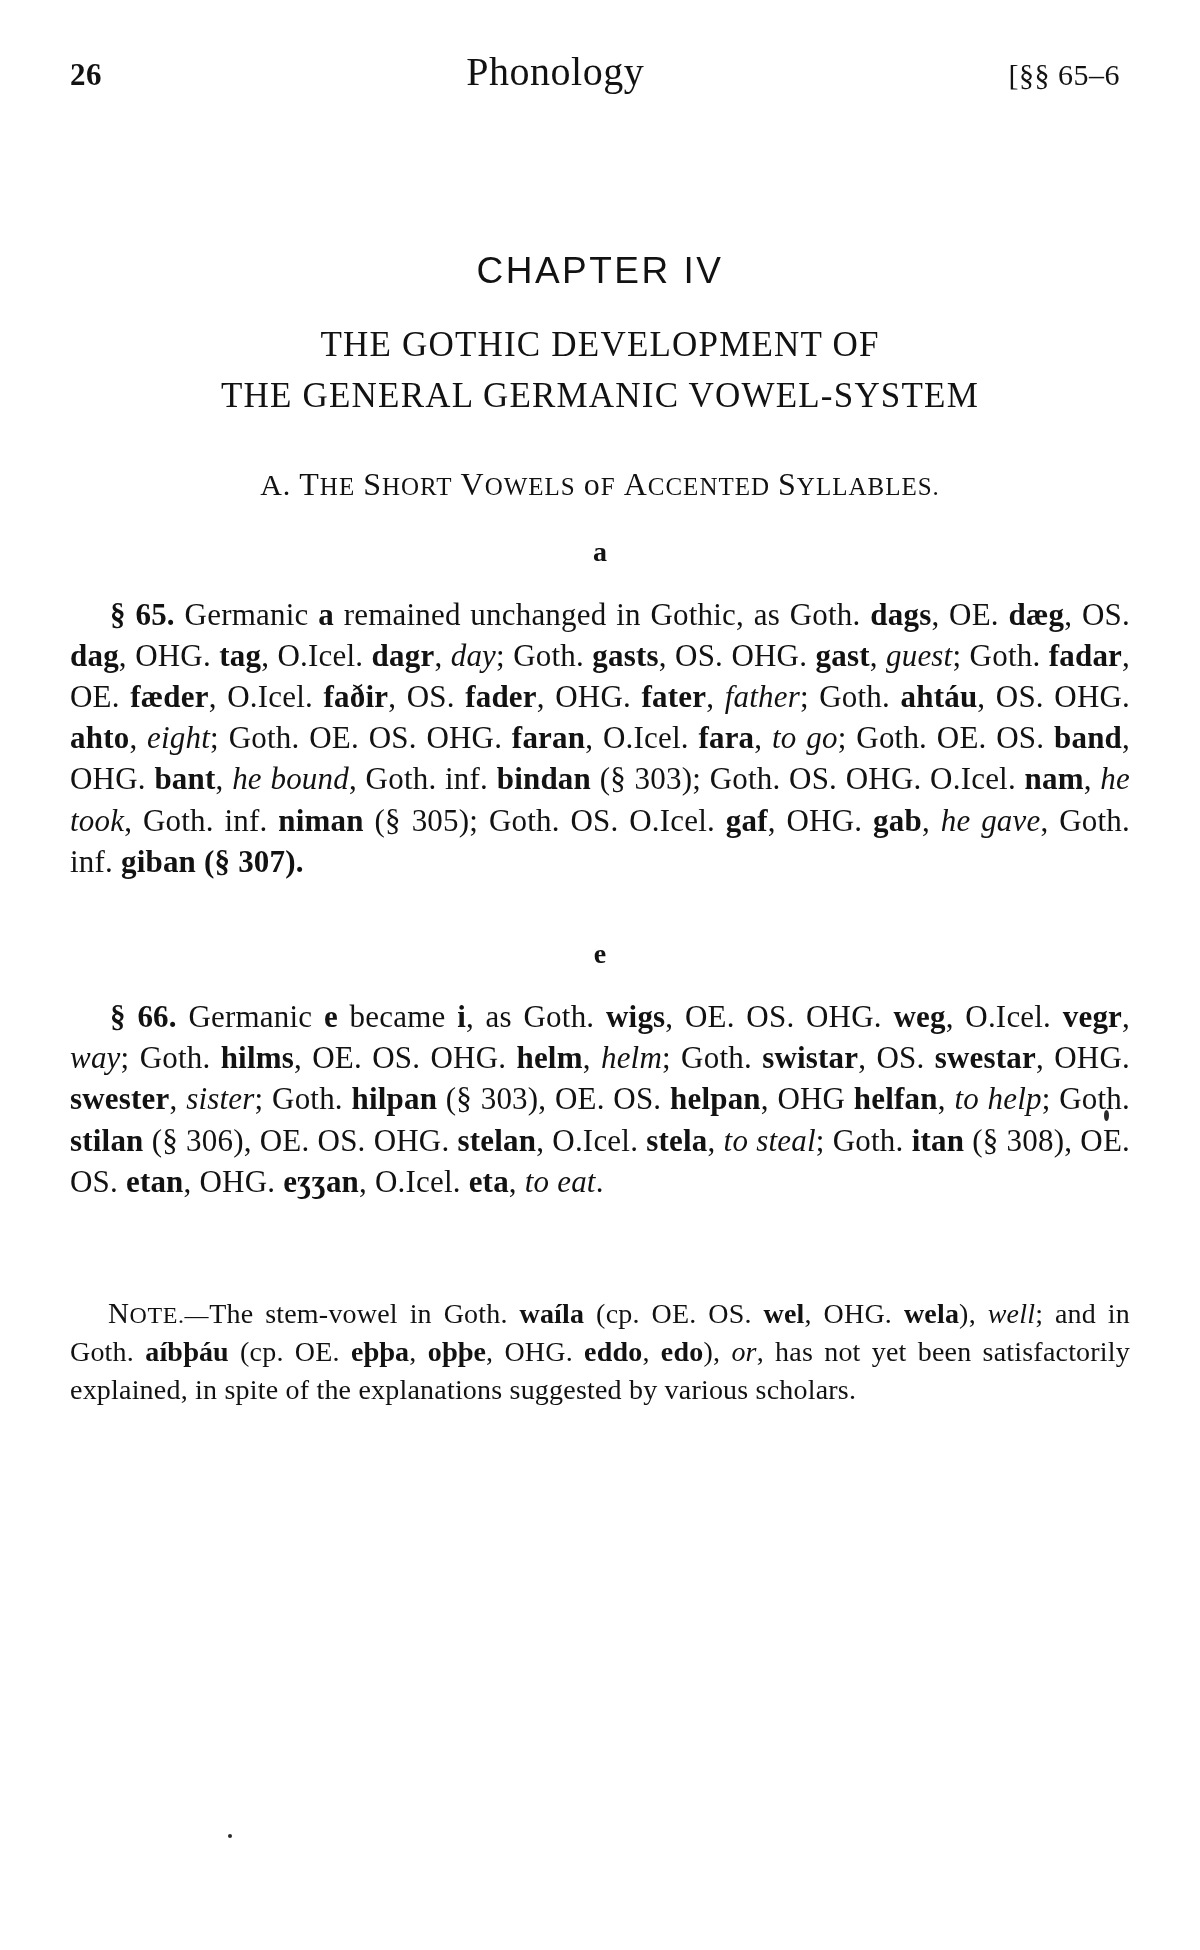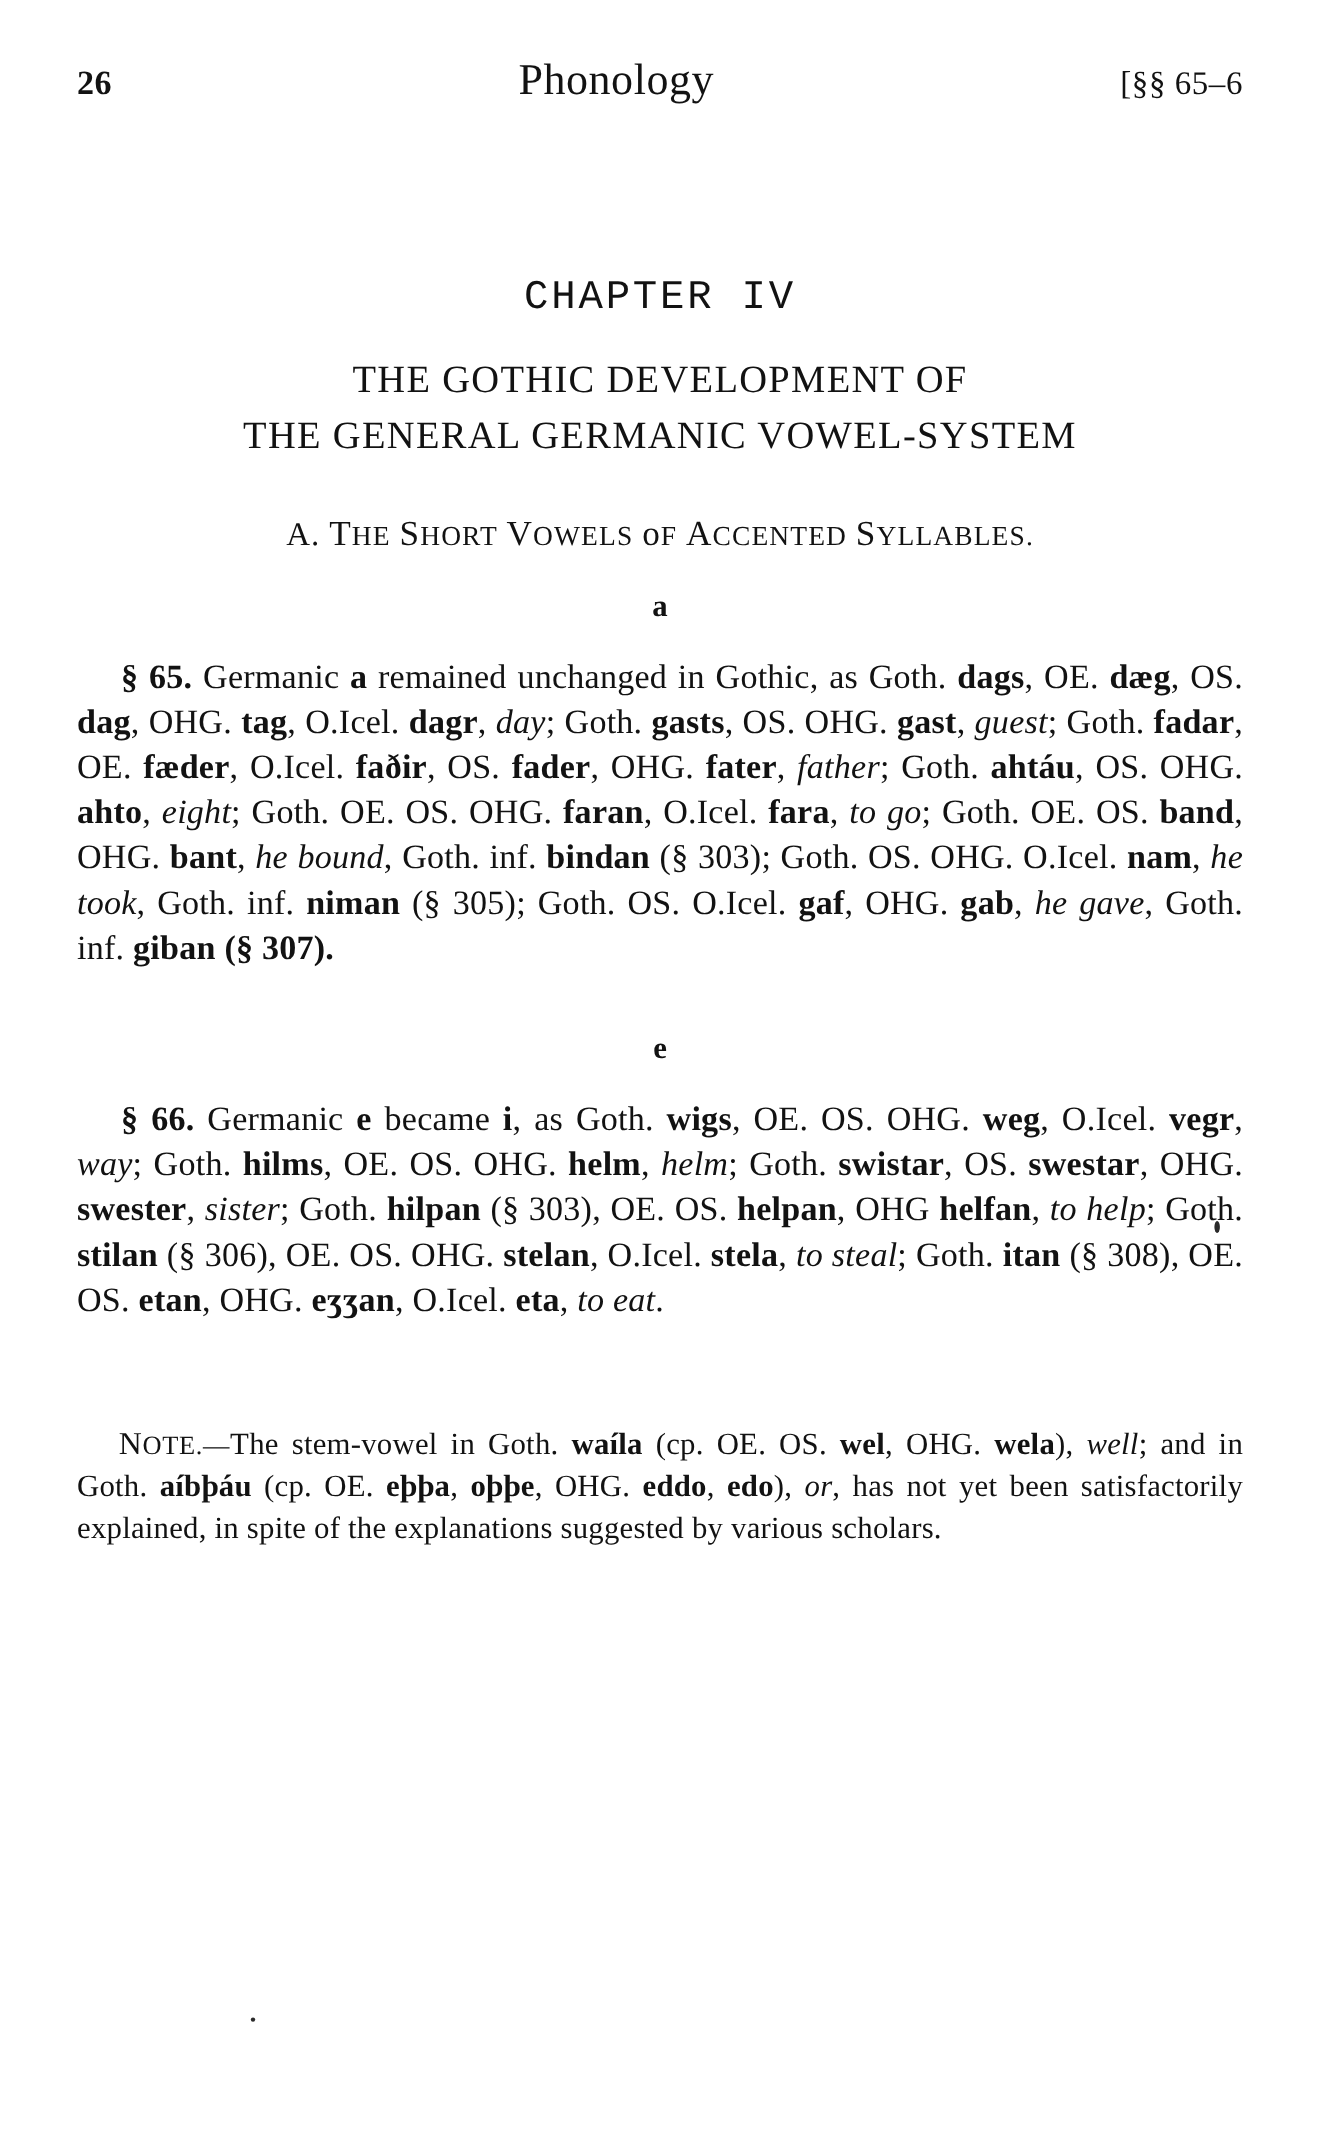--- a/index.html
+++ b/index.html
@@ -21,21 +21,21 @@
     height: 1950px;
     box-sizing: border-box;
     padding: 0;
   }
 
   
   .running-head {
     position: absolute;
     top: 48px;
     left: 70px;
-    right: 70px;
+    right: 80px;
     height: 60px;
     display: flex;
     align-items: baseline;
     justify-content: space-between;
   }
   .folio {
     font-size: 31px;
     font-weight: bold;
     letter-spacing: 0.5px;
   }
@@ -52,21 +52,21 @@
   .content {
     position: absolute;
     top: 250px;
     left: 70px;
     width: 1060px;
   }
   .chapter-number {
     text-align: center;
     font-size: 37px;
     letter-spacing: 2.5px;
-    font-family: Liberation Mono, monospace;
+    font-family: Liberation Sans, sans-serif;
     margin-bottom: 28px;
   }
   .chapter-title {
     text-align: center;
     font-size: 35px;
     letter-spacing: 1.2px;
     line-height: 1.45;
     margin-bottom: 44px;
   }
   .section-head {

